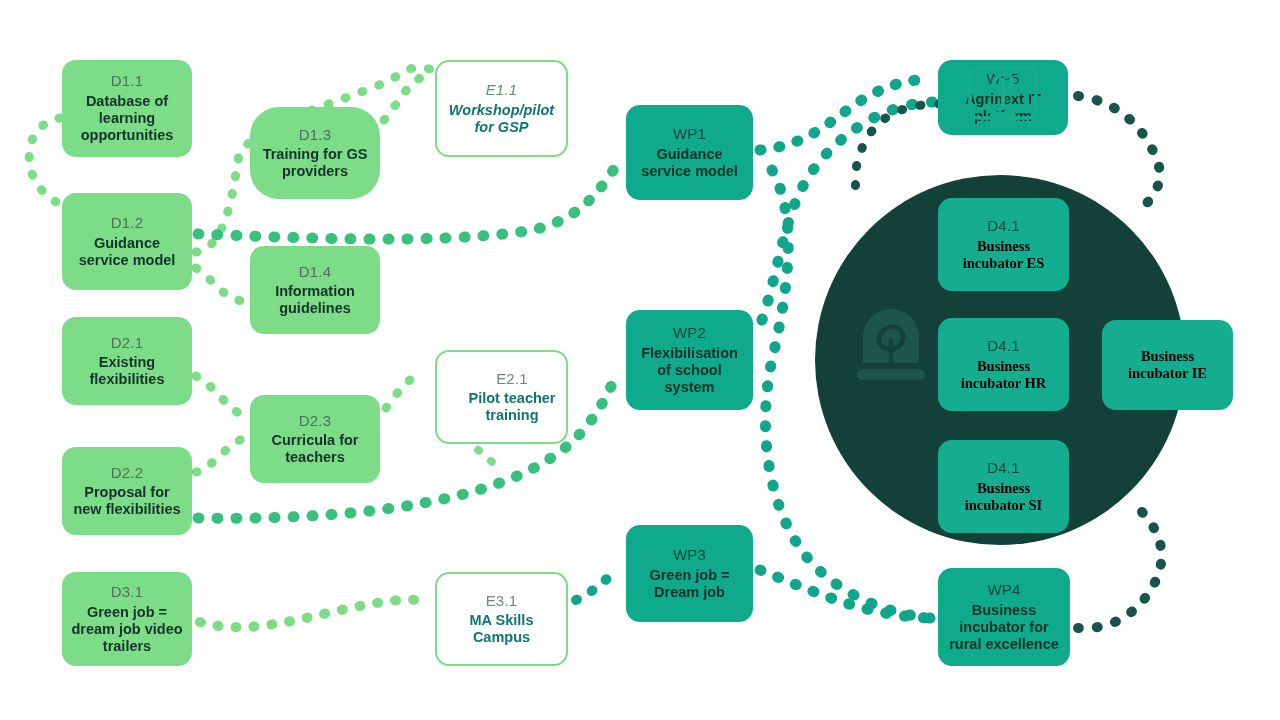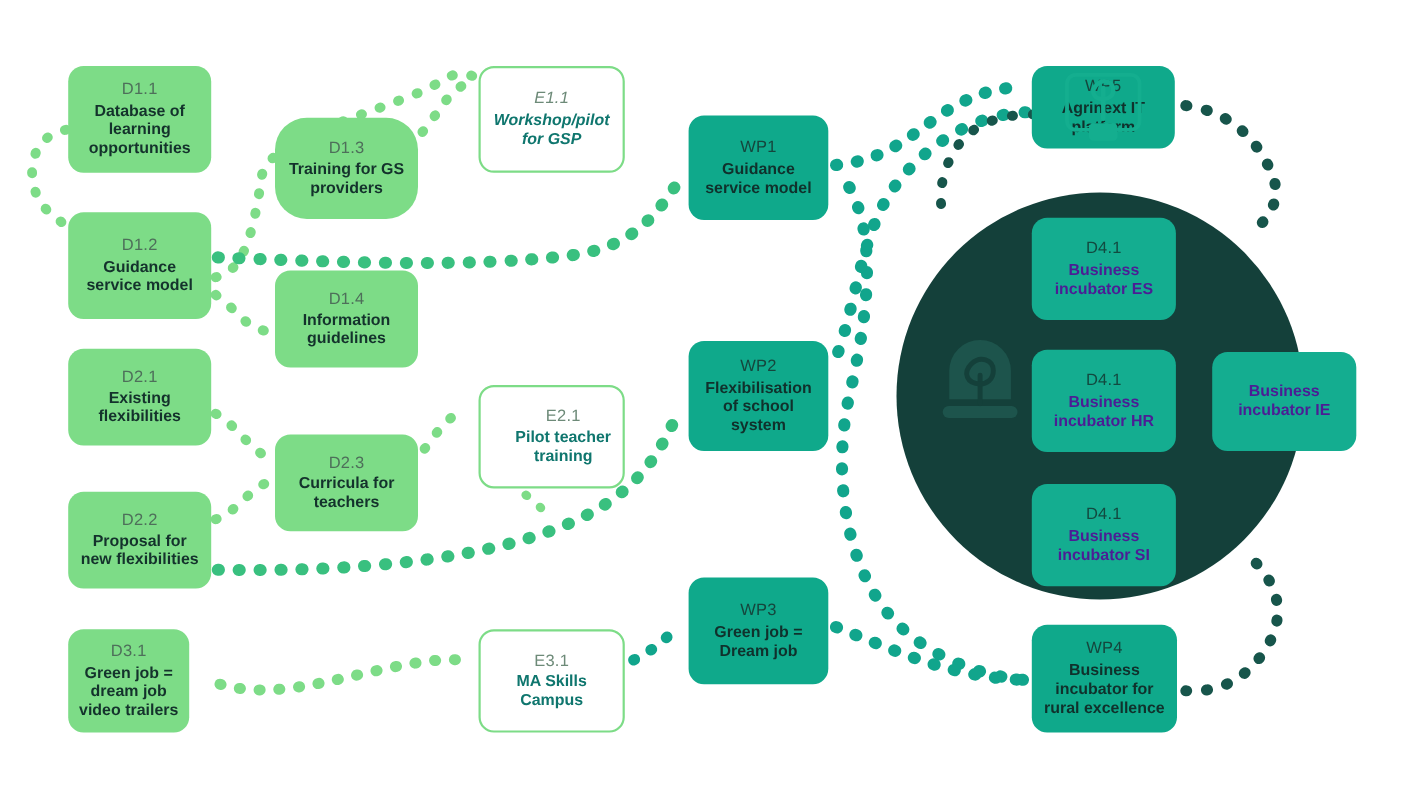--- a/index.html
+++ b/index.html
@@ -53,21 +53,21 @@
   .n-evt .label{color:#0f766e;}
 
   
   .n-wp{background:#0fa98b;}
   .n-wp .code{color:#15463d;}
   .n-wp .label{color:#10312c;}
 
   
   .n-inc{background:#14ad90;}
   .n-inc .code{color:#124a40;}
-  .n-inc .label{color:#4c1d95;}
+  .n-inc .label{color:#000000;font-family:Liberation Serif, serif;}
 
   .wp5-badge{position:absolute;z-index:6;pointer-events:none;}
 </style>
 </head>
 <body>
 
 <div id="stage">
 
   <svg id="connectors" viewBox="0 0 1280 720" width="1280" height="720" aria-hidden="true">
     <defs></defs>
@@ -159,21 +159,21 @@
         <div class="label">Proposal for new flexibilities</div>
       </div>
       <div class="node n-del" style="left: 250px; top: 395px; width: 130px; height: 88px;">
         <div class="code">D2.3</div>
         <div class="label">Curricula for teachers</div>
       </div>
       <div class="node n-evt" style="left: 435px; top: 350px; width: 133px; height: 94px; padding-left: 29px;">
         <div class="code">E2.1</div>
         <div class="label">Pilot teacher training</div>
       </div>
-      <div class="node n-del" style="left: 62px; top: 572px; width: 110px; height: 94px;">
+      <div class="node n-del" style="left: 62px; top: 572px; width: 130px; height: 94px;">
         <div class="code">D3.1</div>
         <div class="label">Green job = dream job video trailers</div>
       </div>
       <div class="node n-evt" style="left: 435px; top: 572px; width: 133px; height: 94px;">
         <div class="code">E3.1</div>
         <div class="label">MA Skills Campus</div>
       </div>
       <div class="node n-wp" style="left: 626px; top: 105px; width: 127px; height: 95px;">
         <div class="code">WP1</div>
         <div class="label">Guidance service model</div>

